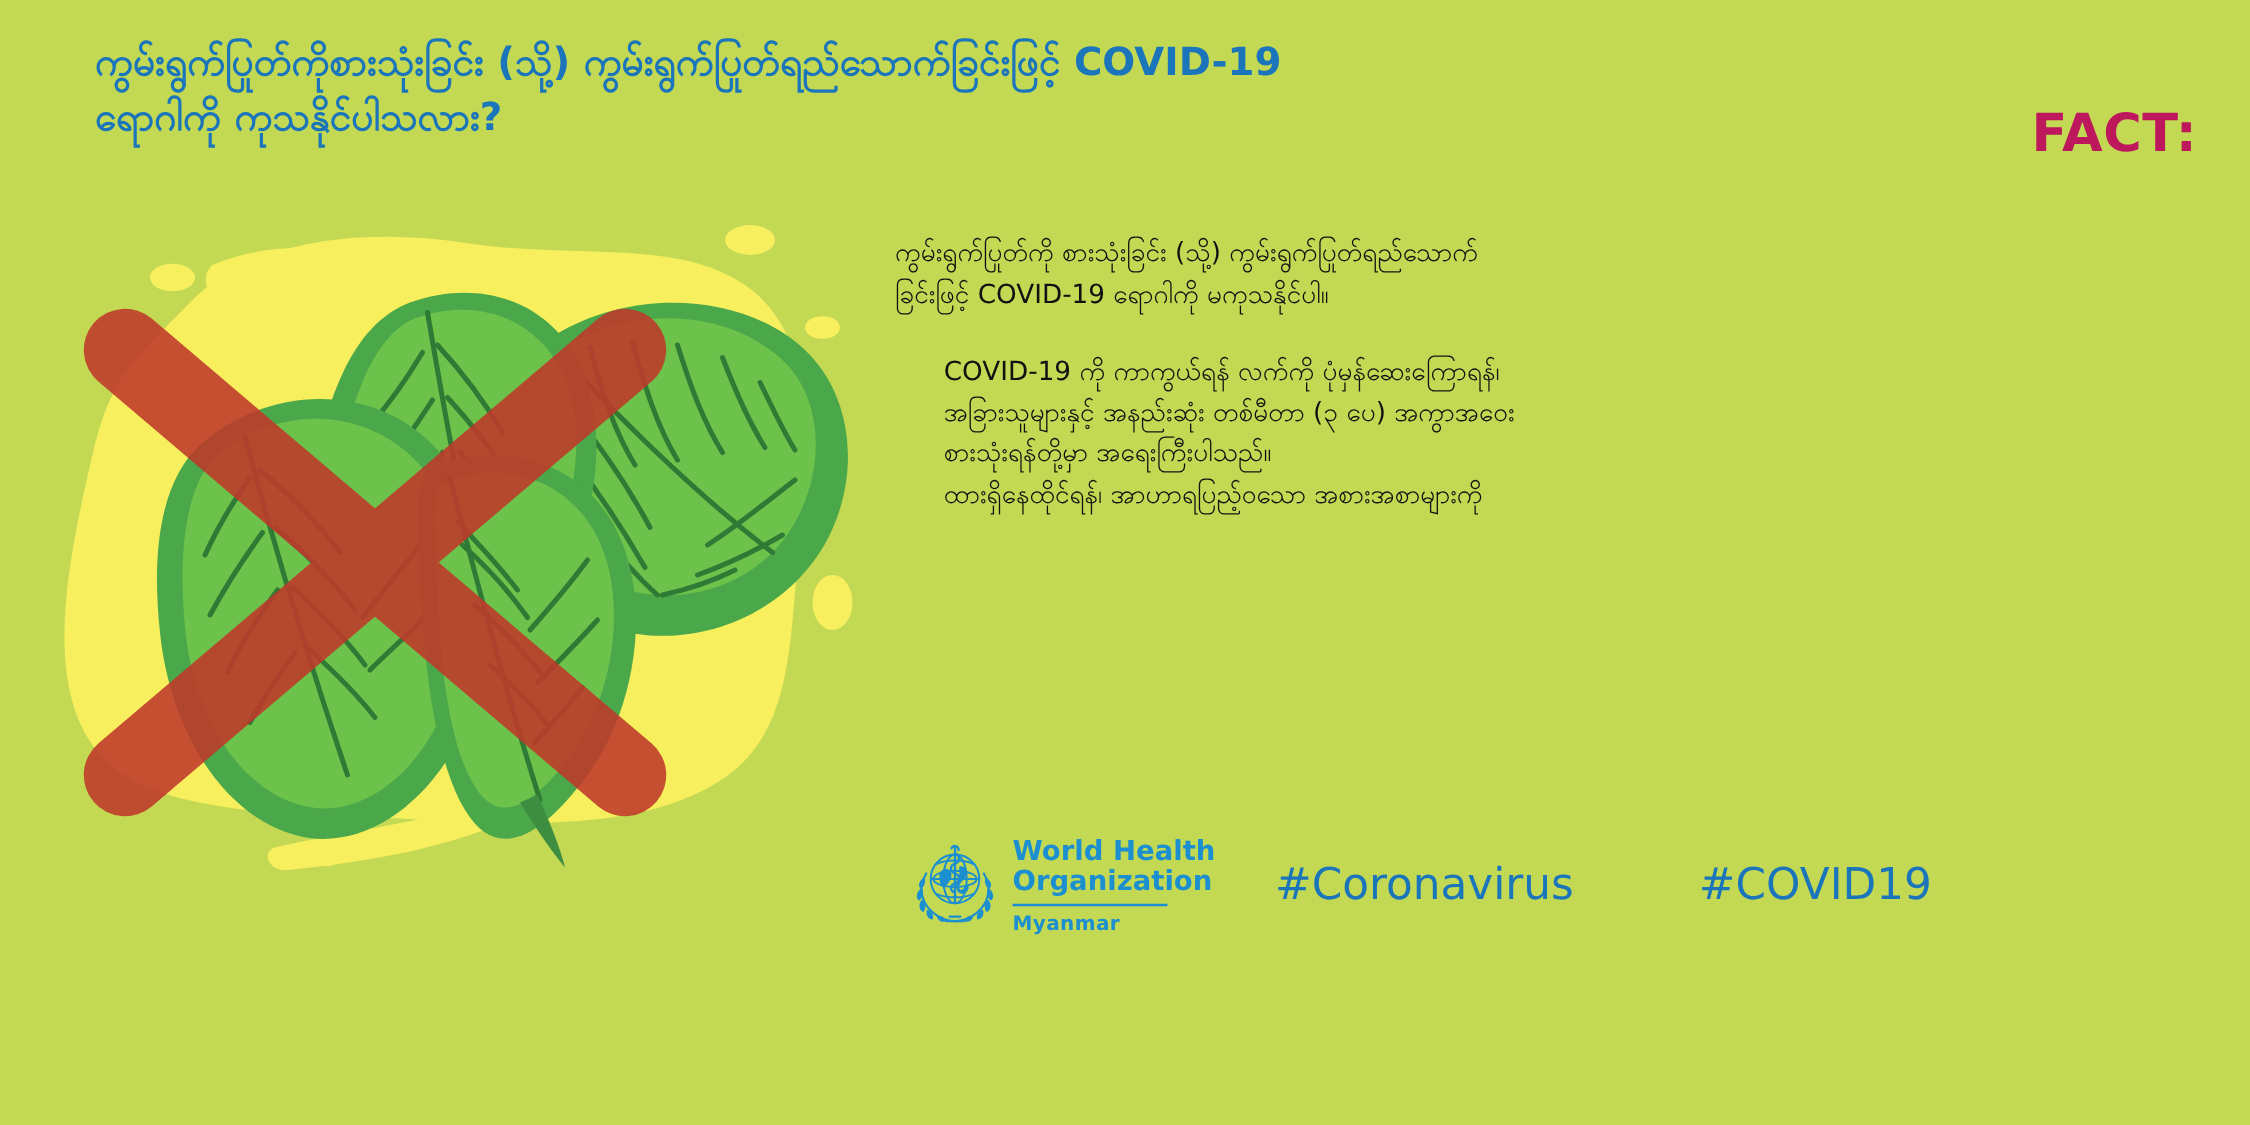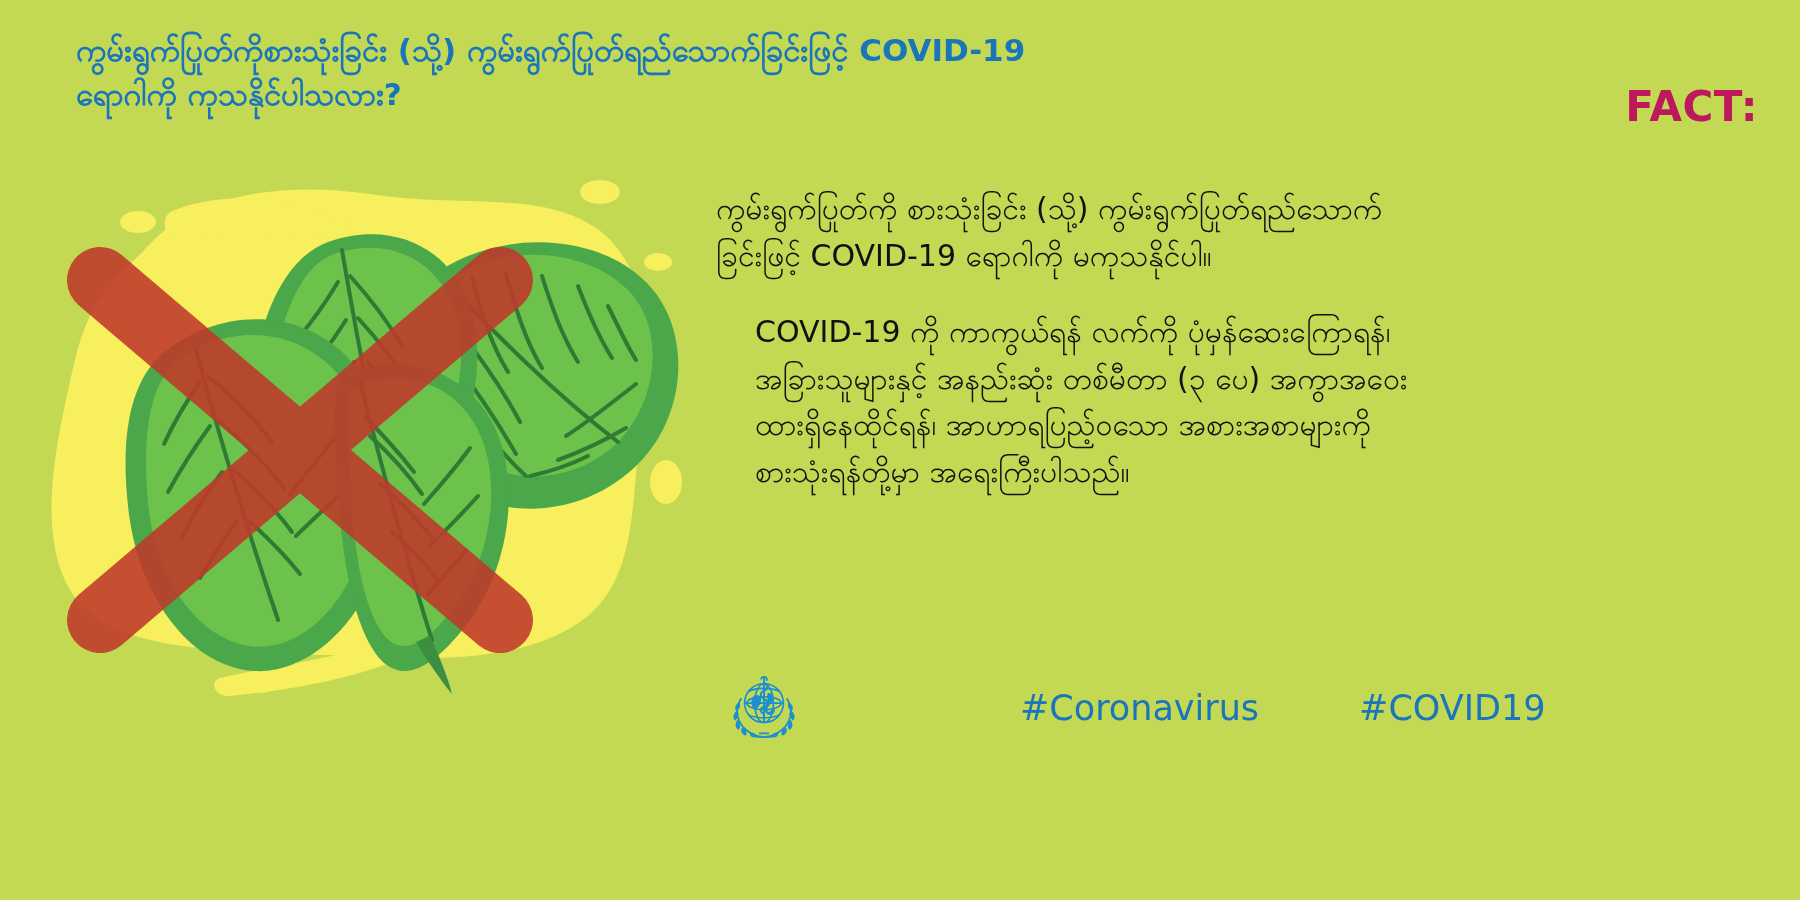--- a/index.html
+++ b/index.html
@@ -52,21 +52,21 @@
   }
   .illustration svg { display: block; width: 100%; height: 100%; }
 
   
   .body-copy {
     position: absolute;
     left: 716px;
     top: 186px;
     width: 830px;
     color: #111111;
-    font-size: 30px;
+    font-size: 21px;
     line-height: 1.55;
   }
   .body-para { margin: 0 0 30px 0; }
   .body-para:last-child { margin-bottom: 0; margin-left: 39px; }
   .body-line { display: block; white-space: nowrap; }
 
   
   .who-logo {
     position: absolute;
     left: 728px;
@@ -223,22 +223,22 @@
   </div>
 
   <div class="body-copy">
     <p class="body-para">
       <span class="body-line">ကွမ်းရွက်ပြုတ်ကို စားသုံးခြင်း (သို့) ကွမ်းရွက်ပြုတ်ရည်သောက်</span>
       <span class="body-line">ခြင်းဖြင့် COVID-19 ရောဂါကို မကုသနိုင်ပါ။</span>
     </p>
     <p class="body-para">
       <span class="body-line">COVID-19 ကို ကာကွယ်ရန် လက်ကို ပုံမှန်ဆေးကြောရန်၊</span>
       <span class="body-line">အခြားသူများနှင့် အနည်းဆုံး တစ်မီတာ (၃ ပေ) အကွာအဝေး</span>
+      <span class="body-line">စားသုံးရန်တို့မှာ အရေးကြီးပါသည်။</span>
       <span class="body-line">ထားရှိနေထိုင်ရန်၊ အာဟာရပြည့်ဝသော အစားအစာများကို</span>
-      <span class="body-line">စားသုံးရန်တို့မှာ အရေးကြီးပါသည်။</span>
     </p>
   </div>
 
   <div class="who-logo">
     <span class="who-emblem">
       <svg viewBox="0 0 100 100" xmlns="http://www.w3.org/2000/svg">
         <g stroke="#1b8fd0" fill="none" stroke-width="2.2">
           <circle cx="50" cy="46" r="27"></circle>
           <ellipse cx="50" cy="46" rx="13" ry="27"></ellipse>
           <ellipse cx="50" cy="46" rx="24" ry="9"></ellipse>
@@ -273,20 +273,26 @@
           <path d="M87 69 C 91 75, 90 81, 85 83 C 82 79, 82 73, 87 69 Z"></path>
           <path d="M81 80 C 83 86, 80 91, 75 91 C 73 87, 75 82, 81 80 Z"></path>
           <path d="M70 87 C 70 92, 65 95, 61 93 C 61 89, 65 86, 70 87 Z"></path>
         </g>
         <g stroke="#1b8fd0" stroke-width="2.4" stroke-linecap="round">
           <line x1="40" y1="93" x2="60" y2="93"></line>
           <line x1="44" y1="88" x2="56" y2="88"></line>
         </g>
       </svg>
     </span>
+    <span class="who-wordmark">
+      <span class="who-line">World Health</span>
+      <span class="who-line">Organization</span>
+      <span class="who-rule"></span>
+      <span class="who-country">Myanmar</span>
+    </span>
   </div>
 
   <div class="hashtags">
     <span class="hashtag">#Coronavirus</span>
     <span class="hashtag">#COVID19</span>
   </div>
 
 </div>
 
 </body></html>

